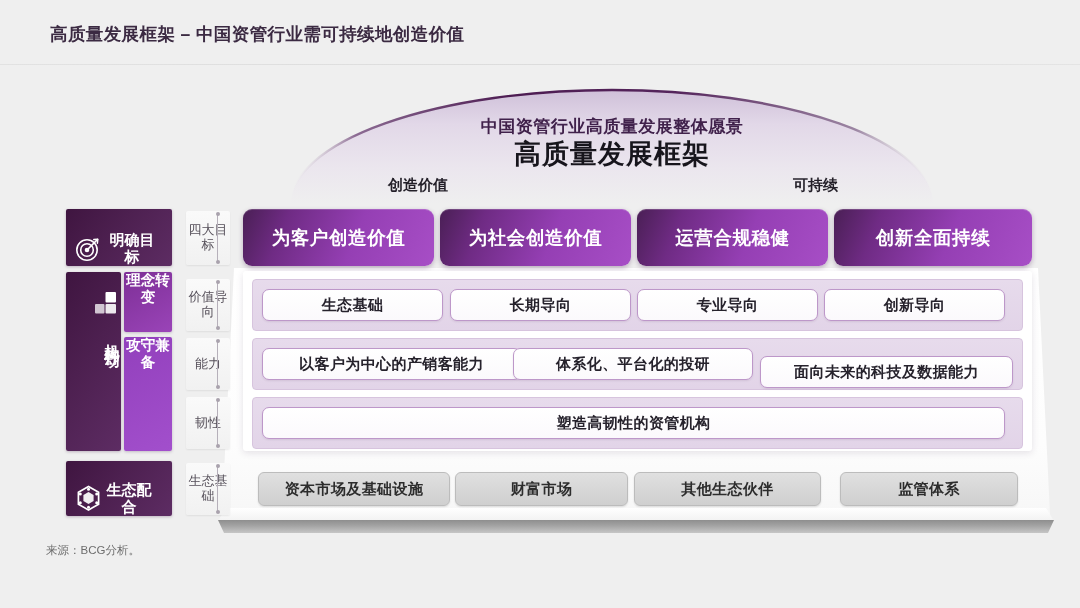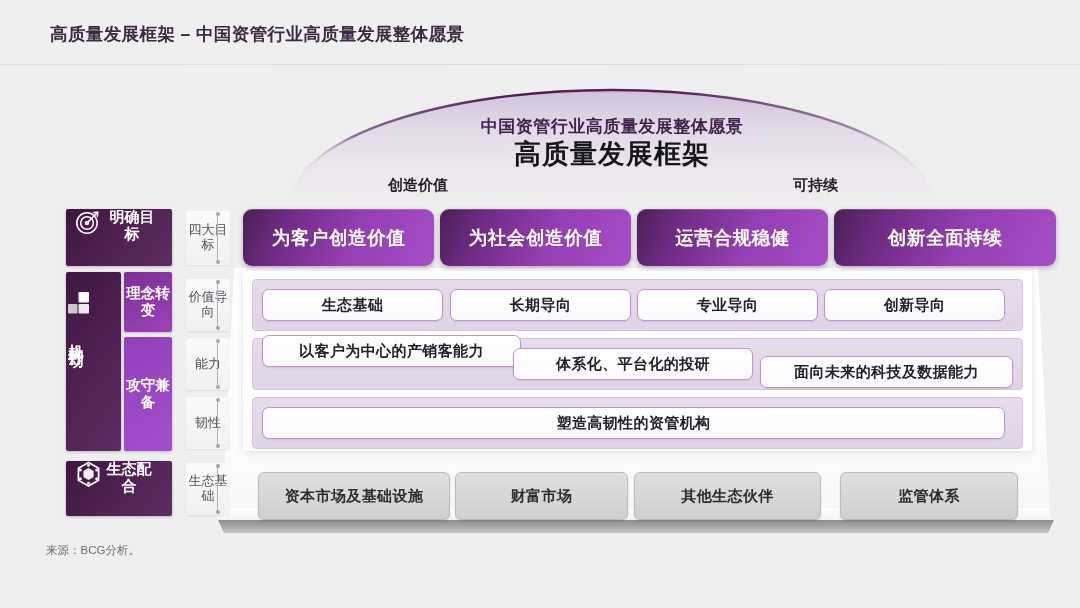--- a/index.html
+++ b/index.html
@@ -32,21 +32,21 @@
   }
   #vision-left{
     position:absolute;left:388px;top:176px;font-size:15px;font-weight:bold;color:#231f28;
   }
   #vision-right{
     position:absolute;left:793px;top:176px;font-size:15px;font-weight:bold;color:#231f28;
   }
   
   .rail-box{
     position:absolute;border-radius:2px;color:#fff;
-    display:flex;align-items:flex-start;
+    display:flex;align-items:flex-end;
     box-shadow:0 1px 3px rgba(60,30,70,.28);
   }
   .rail-dark{background:linear-gradient(125deg,#3f1540 0%,#4d2050 45%,#5d2c63 100%);}
   .rail-label{
     font-size:15px;font-weight:bold;line-height:1.12;text-align:center;
   }
   #rail-goal{left:66px;top:209px;width:106px;height:57px;}
   #rail-goal .ic{margin-left:9px;}
   #rail-goal .rail-label{width:54px;margin-left:4px;}
   #rail-action{
@@ -56,21 +56,21 @@
   #rail-action .ic{margin-top:18px;}
   #rail-action .vtext{
     writing-mode:vertical-rl;text-orientation:upright;
     font-size:15px;font-weight:bold;letter-spacing:3px;margin-top:12px;
   }
   #rail-eco{left:66px;top:461px;width:106px;height:55px;}
   #rail-eco .ic{margin-left:9px;}
   #rail-eco .rail-label{width:54px;margin-left:0;}
   .rail-sub{
     position:absolute;left:124px;width:48px;border-radius:2px;color:#fff;
-    display:flex;align-items:center;justify-content:center;
+    display:flex;justify-content:center;
     font-size:14.5px;font-weight:bold;line-height:1.15;text-align:center;
     box-shadow:0 1px 3px rgba(60,30,70,.25);
   }
   #rail-sub-1{top:272px;height:60px;background:linear-gradient(150deg,#7d2f96,#9a44b8);}
   #rail-sub-2{top:337px;height:114px;background:linear-gradient(150deg,#9240bc,#a24fcc);}
   
   .measure{
     position:absolute;left:186px;width:44px;
     background:linear-gradient(180deg,#fafafa,#f1f1f1);
     border-radius:2px;
@@ -126,37 +126,37 @@
     position:absolute;height:32px;border-radius:7px;
     background:linear-gradient(180deg,#ffffff,#fbf9fc);
     border:1px solid #bd97c9;
     display:flex;align-items:center;justify-content:center;
     font-size:15px;font-weight:bold;color:#26222c;letter-spacing:.4px;
     box-shadow:0 1px 2px rgba(90,60,100,.12);
     box-sizing:border-box;
   }
   
   .ecobox{
-    position:absolute;top:472px;height:48px;border-radius:6px;
+    position:absolute;top:472px;height:34px;border-radius:6px;
     background:linear-gradient(180deg,#e0e0e0,#cfcfcf);
     border:1px solid #bcbcbc;
     display:flex;align-items:center;justify-content:center;
     font-size:15px;font-weight:bold;color:#2d2d2d;letter-spacing:.4px;
     box-shadow:0 1px 2px rgba(0,0,0,.12);
     box-sizing:border-box;
   }
   
   #source{
     position:absolute;left:46px;top:543px;font-size:11.5px;color:#6d6d6d;
   }
 </style>
 </head>
 <body>
 
-<div id="slide-title">高质量发展框架 – 中国资管行业高质量发展整体愿景</div>
+<div id="slide-title">高质量发展框架 – 中国资管行业需可持续地创造价值</div>
 <div id="title-rule"></div>
 
 <div id="arch-wrap">
   <svg width="648" height="116" viewBox="0 0 648 116" aria-hidden="true">
     <defs>
       <linearGradient id="archFill" x1="0" y1="0" x2="0" y2="1">
         <stop offset="0" stop-color="#cfc0d9"></stop>
         <stop offset="0.30" stop-color="#e2d8e8"></stop>
         <stop offset="0.68" stop-color="#ebe6ee"></stop>
         <stop offset="1" stop-color="#efefef"></stop>
@@ -257,42 +257,42 @@
 
 <div class="goalbox" style="left:243px;width:191px;">
   <span>为客户创造价值</span>
 </div>
 <div class="goalbox" style="left:440px;width:191px;">
   <span>为社会创造价值</span>
 </div>
 <div class="goalbox" style="left:637px;width:191px;">
   <span>运营合规稳健</span>
 </div>
-<div class="goalbox" style="left:834px;width:222px;">
+<div class="goalbox" style="left:834px;width:198px;">
   <span>创新全面持续</span>
 </div>
 
 <div id="panel"></div>
 
 <div class="band" id="band-1"></div>
 <div class="wbox" style="left:262px;width:181px;top:289px;">
   <span>生态基础</span>
 </div>
 <div class="wbox" style="left:450px;width:181px;top:289px;">
   <span>长期导向</span>
 </div>
 <div class="wbox" style="left:637px;width:181px;top:289px;">
   <span>专业导向</span>
 </div>
 <div class="wbox" style="left:824px;width:181px;top:289px;">
   <span>创新导向</span>
 </div>
 
 <div class="band" id="band-2"></div>
-<div class="wbox" style="left:262px;width:259px;top:335px;">
+<div class="wbox" style="left:262px;width:259px;top:348px;">
   <span>以客户为中心的产销客能力</span>
 </div>
 <div class="wbox" style="left:513px;width:240px;top:348px;">
   <span>体系化、平台化的投研</span>
 </div>
 <div class="wbox" style="left:760px;width:253px;top:356px;">
   <span>面向未来的科技及数据能力</span>
 </div>
 
 <div class="band" id="band-3"></div>

